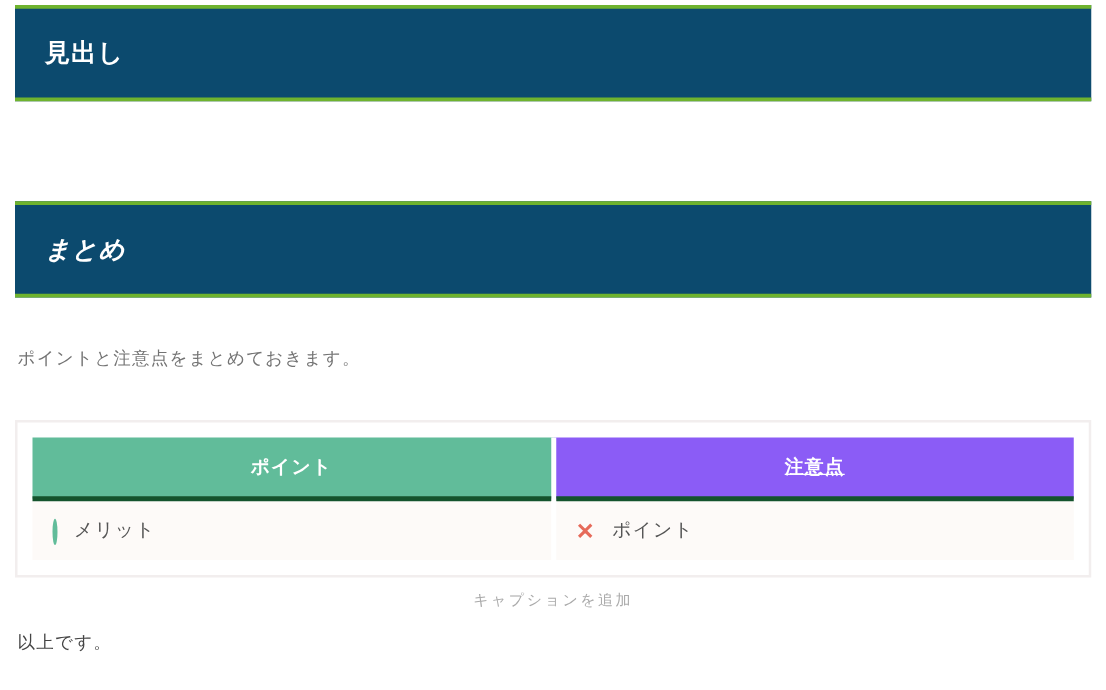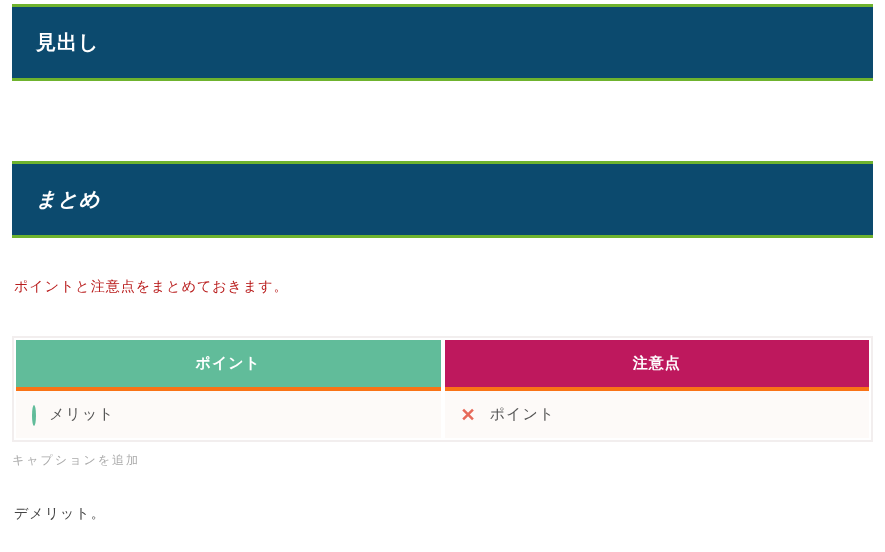--- a/index.html
+++ b/index.html
@@ -21,74 +21,75 @@
   }
   .heading-block.second { margin-bottom: 40px; font-style: italic; }
   .heading-text {
     color: #ffffff;
     font-size: 20px;
     font-weight: 600;
     letter-spacing: 1px;
   }
   .body-text {
     font-size: 14px;
-    color: #b91c1c;
+    color: #737373;
     letter-spacing: 1px;
     margin: 0 0 40px 2px;
   }
   .table-wrap {
     border: 2px solid #f2eeee;
-    padding: 2px;
+    padding: 12px;
   }
   table {
     width: 100%;
     border-collapse: collapse;
     table-layout: fixed;
   }
   th {
     color: #fff;
     font-size: 15px;
     font-weight: 600;
     padding: 14px 8px;
     text-align: center;
     letter-spacing: 1px;
   }
   th.pros { background: #61bc9a; }
-  th.cons { background: #be185d; }
+  th.cons { background: #8b5cf6; text-decoration: underline; }
   td {
     background: #fdfaf8;
     padding: 14px 16px;
     font-size: 15px;
     color: #555;
     letter-spacing: 1px;
-    border-top: 4px solid #f97316;
+    border-top: 4px solid #14532d;
   }
   td + td, th + th { border-left: 4px solid #fff; }
   .cell-icon {
     display: inline-block;
     vertical-align: middle;
     margin-right: 8px;
   }
   .circle-icon {
     width: 16px; height: 16px;
     border: 2.5px solid #61bc9a;
     border-radius: 50%;
   }
   .x-icon {
     color: #e66a5a;
     font-size: 18px;
     font-weight: bold;
     line-height: 1;
   }
   .caption {
+    text-align: center;
     font-size: 12px;
     color: #aaa;
     letter-spacing: 2px;
     margin-top: 10px;
-    margin-bottom: 36px;
+    margin-bottom: 16px;
   }
   .closing {
     font-size: 14px;
     color: #444;
     letter-spacing: 1px;
     margin: 0 0 20px 2px;
   }
 </style>
 </head>
 <body>
@@ -121,13 +122,13 @@
           <span class="cell-icon x-icon">✕</span>
           <span>ポイント</span>
         </td>
       </tr>
     </tbody>
   </table>
 </div>
 
 <div class="caption">キャプションを追加</div>
 
-<p class="closing">デメリット。</p>
+<p class="closing">以上です。</p>
 
 </body></html>

